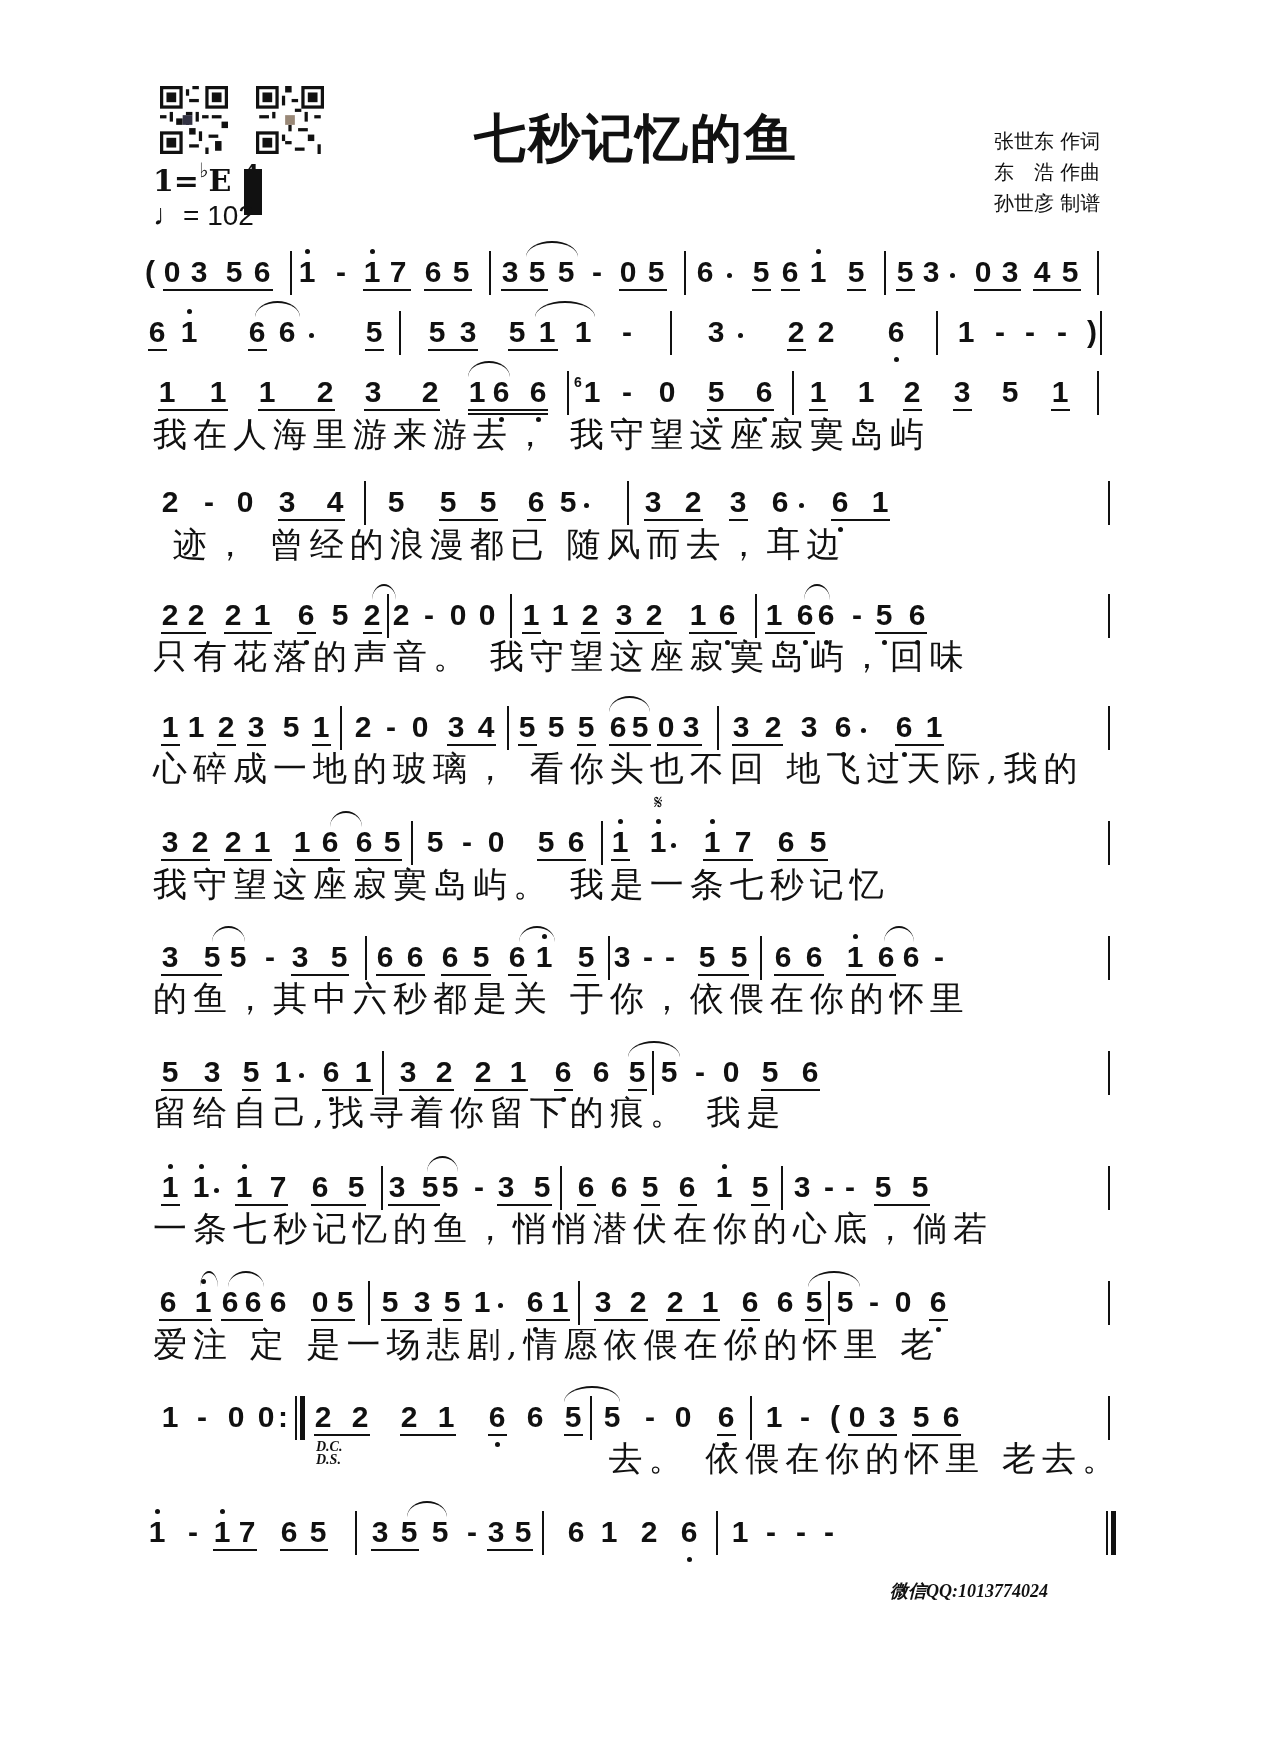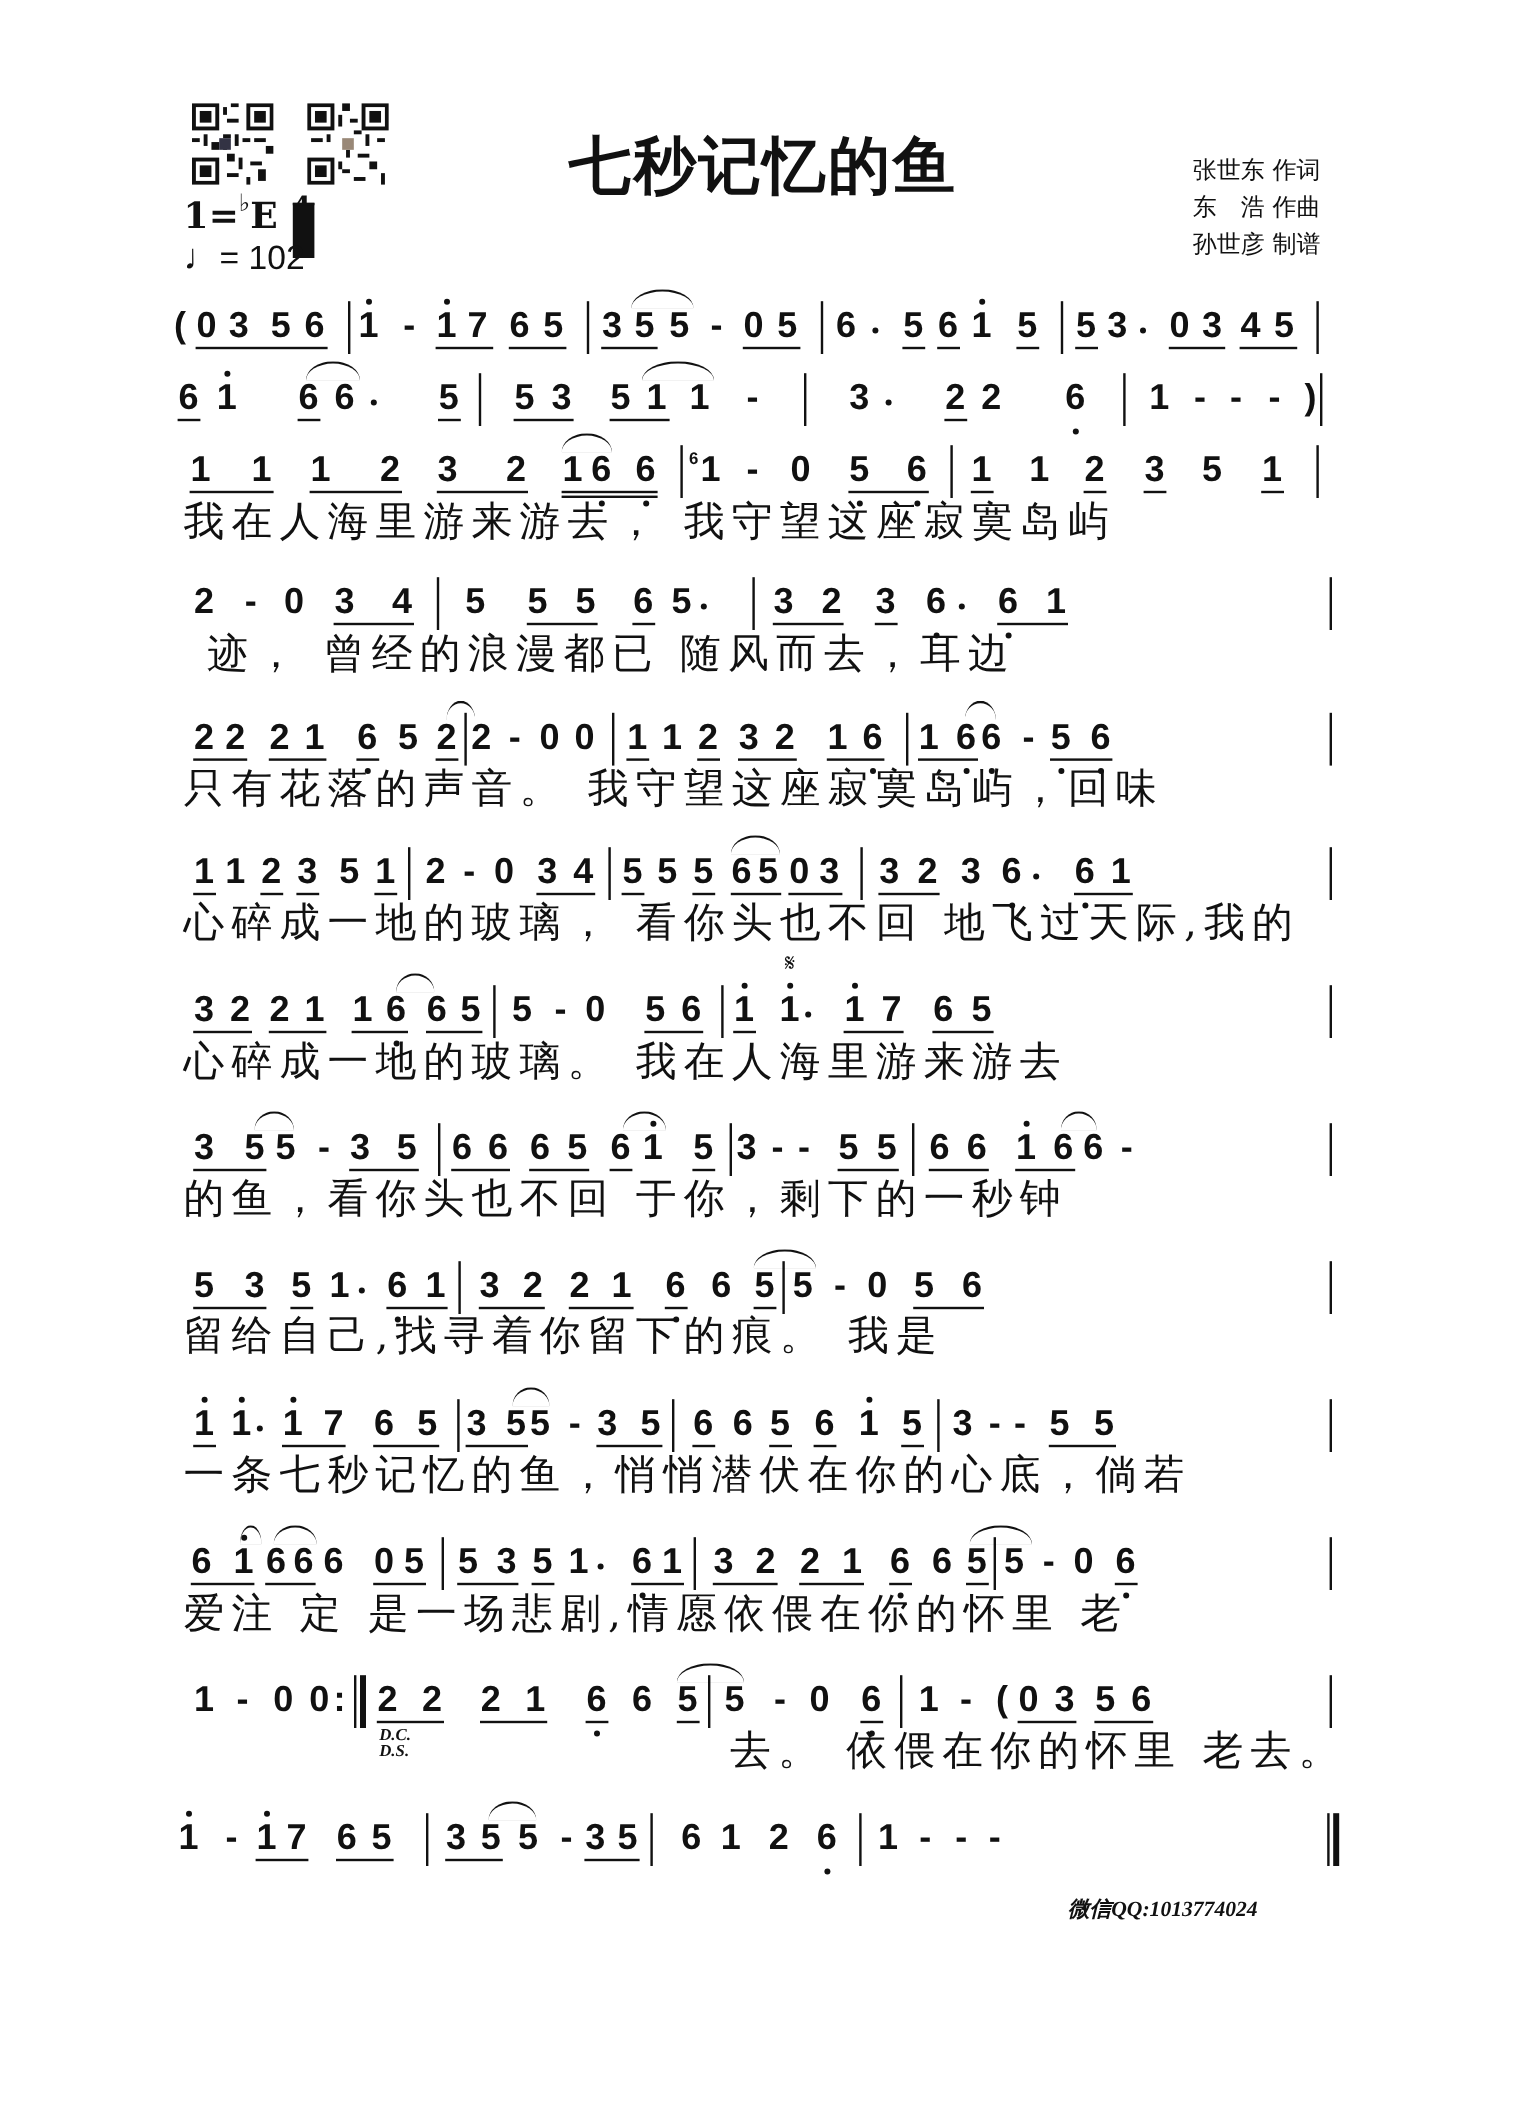--- a/index.html
+++ b/index.html
@@ -422,21 +422,21 @@
       <div class="ul1" style="left: 224px; width: 48px; top: 44px;"></div>
       <div class="ul1" style="left: 293px; width: 47px; top: 44px;"></div>
       <div class="ul1" style="left: 355px; width: 47px; top: 44px;"></div>
       <div class="ul1" style="left: 537px; width: 49px; top: 44px;"></div>
       <div class="ul1" style="left: 611px; width: 19px; top: 44px;"></div>
       <div class="ul1" style="left: 703px; width: 50px; top: 44px;"></div>
       <div class="ul1" style="left: 777px; width: 51px; top: 44px;"></div>
       <div class="slur" style="left: 330px; width: 32px; top: -4px;"></div>
     </div>
     <div class="lyr" style="top: 862px;">
-      <div style="position: absolute; left: 153px; right: 150px; white-space: pre; letter-spacing: 6px;">心碎成一地的玻璃。 我在人海里游来游去</div>
+      <div style="position: absolute; left: 153px; right: 150px; white-space: pre; letter-spacing: 6px;">我守望这座寂寞岛屿。 我是一条七秒记忆</div>
     </div>
     <div class="notes" style="top: 930px;">
       <span class="n" style="left: 170px;">3</span>
       <span class="n" style="left: 212px;">5</span>
       <span class="n" style="left: 238px;">5</span>
       <span class="n" style="left: 270px;">-</span>
       <span class="n" style="left: 300px;">3</span>
       <span class="n" style="left: 339px;">5</span>
       <div class="bar" style="left: 365px;"></div>
       <span class="n" style="left: 385px;">6</span>
@@ -469,21 +469,21 @@
       <div class="ul1" style="left: 508px; width: 19px; top: 44px;"></div>
       <div class="ul1" style="left: 577px; width: 19px; top: 44px;"></div>
       <div class="ul1" style="left: 698px; width: 51px; top: 44px;"></div>
       <div class="ul1" style="left: 774px; width: 50px; top: 44px;"></div>
       <div class="ul1" style="left: 846px; width: 50px; top: 44px;"></div>
       <div class="slur" style="left: 212px; width: 33px; top: -4px;"></div>
       <div class="slur" style="left: 519px; width: 36px; top: -4px;"></div>
       <div class="slur" style="left: 884px; width: 30px; top: -4px;"></div>
     </div>
     <div class="lyr" style="top: 976px;">
-      <div style="position: absolute; left: 153px; right: 150px; white-space: pre; letter-spacing: 6px;">的鱼，看你头也不回 于你，剩下的一秒钟</div>
+      <div style="position: absolute; left: 153px; right: 150px; white-space: pre; letter-spacing: 6px;">的鱼，其中六秒都是关 于你，依偎在你的怀里</div>
     </div>
     <div class="notes" style="top: 1045px;">
       <span class="n" style="left: 170px;">5</span>
       <span class="n" style="left: 212px;">3</span>
       <span class="n" style="left: 251px;">5</span>
       <span class="n" style="left: 283px;">1</span>
       <div class="dot" style="left: 299px; top: 28px;"></div>
       <span class="n" style="left: 331px;">6</span>
       <div class="dot" style="left: 329px; top: 52px;"></div>
       <span class="n" style="left: 363px;">1</span>

